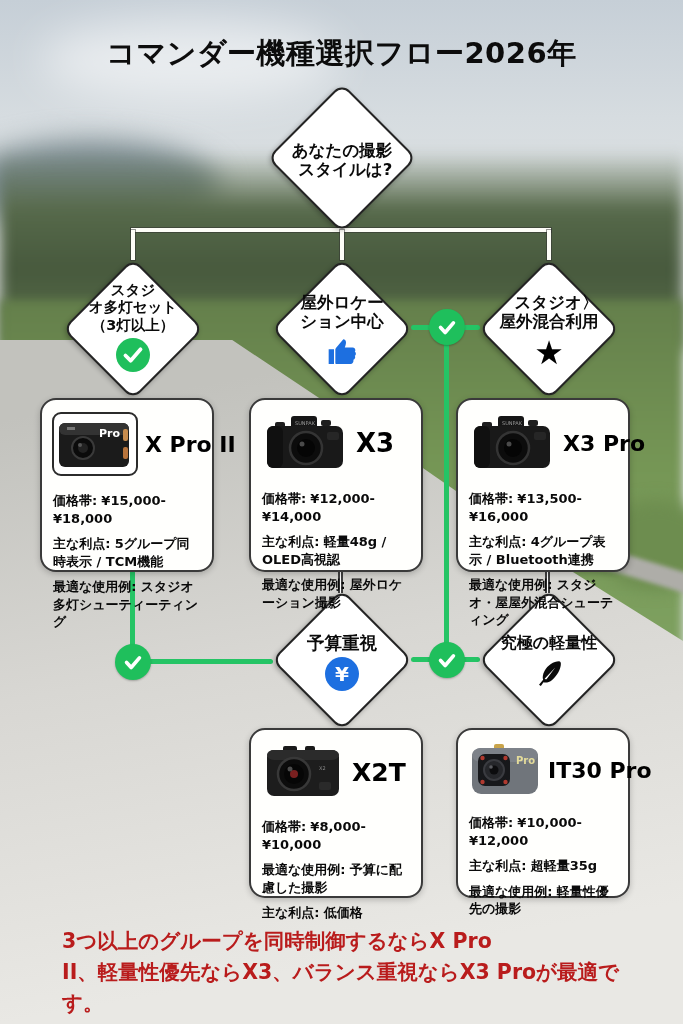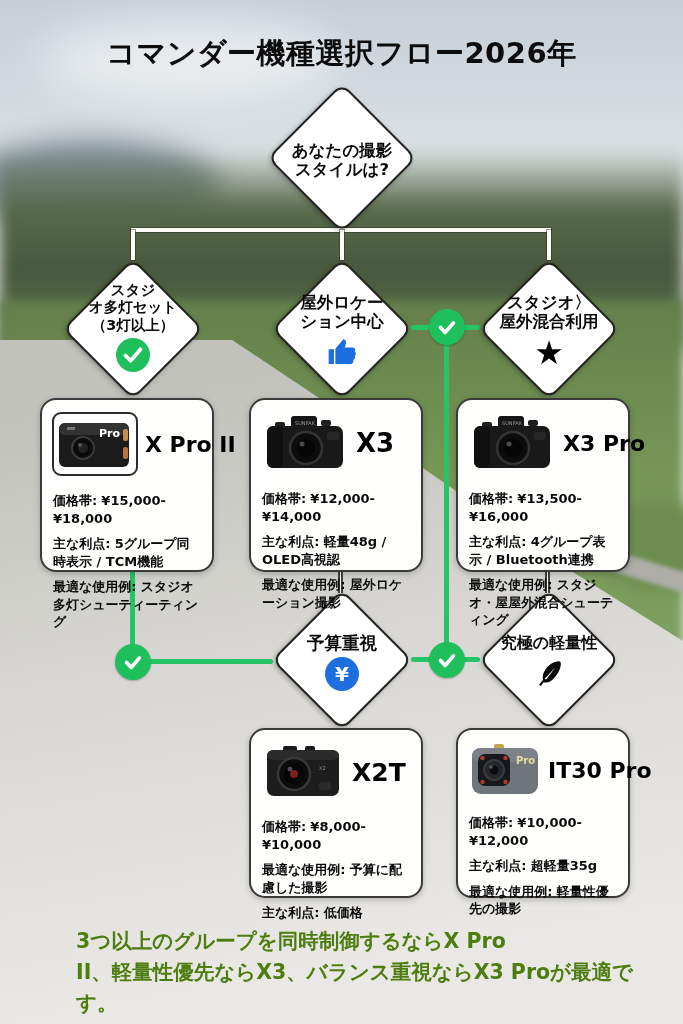--- a/index.html
+++ b/index.html
@@ -23,43 +23,43 @@
     background:linear-gradient(170deg,#c2c2bd 10%,#d8d7d3 45%,#e9e8e4 85%);
     clip-path:polygon(0 0,34% 0,58% 16%,84% 34%,100% 44%,100% 100%,0 100%);}
   .bg-curb{top:556px;left:500px;width:260px;height:20px;background:#aeada8;
     transform:rotate(17deg);filter:blur(2px);}
   .bg-grass-tuft{top:500px;left:596px;width:120px;height:90px;border-radius:50%;
     background:#6d8d4f;filter:blur(8px);}
 
   
   .title{position:absolute;top:34px;left:0;width:683px;text-align:center;
     font-size:29px;font-weight:800;color:#0c0c0c;letter-spacing:.5px;}
-  .footer{position:absolute;left:76px;top:926px;width:566px;font-size:20.5px;
-    font-weight:700;color:#4d7c0f;line-height:1.5;}
+  .footer{position:absolute;left:62px;top:926px;width:566px;font-size:20.5px;
+    font-weight:700;color:#b91c1c;line-height:1.5;}
 
   
   .wline{position:absolute;background:#fdfdf7;box-shadow:0 0 0 1px rgba(45,45,45,.5);}
   .wstub2{position:absolute;background:#fff;width:5px;
     border-left:2px solid #3f3f3f;border-right:2px solid #3f3f3f;}
   .gline{position:absolute;background:#25c465;border-radius:3px;}
   .gcircle{position:absolute;width:36px;height:36px;border-radius:50%;
     background:#1fbf5c;display:flex;align-items:center;justify-content:center;
     box-shadow:0 1px 2px rgba(0,0,0,.25);}
 
   
   .diamond{position:absolute;width:100px;height:100px;}
   .diamond.big{width:106px;height:106px;}
   .dshape{position:absolute;left:0;top:0;right:0;bottom:0;transform:rotate(45deg);
     background:#fff;border:2.5px solid #242424;border-radius:11px;
     box-shadow:0 2px 5px rgba(0,0,0,.28);}
   .dcontent{position:absolute;left:-26px;top:-14px;right:-26px;bottom:-18px;
     display:flex;flex-direction:column;align-items:center;justify-content:center;
     text-align:center;font-weight:700;color:#0a0a0a;}
   .dlabel{font-size:15px;line-height:1.18;}
-  .dlabel.lg{font-size:16.5px;}
+  .dlabel.lg{font-size:16.5px;text-align:right;}
   .dicon{margin-top:4px;height:34px;display:flex;align-items:center;justify-content:center;}
   .star-glyph{font-size:33px;line-height:33px;color:#000;}
   .yen-badge{width:34px;height:34px;border-radius:50%;background:#1d6fe0;color:#fff;
     font-size:20px;font-weight:800;display:flex;align-items:center;justify-content:center;}
 
   
   .card{position:absolute;width:174px;background:#fffffd;border:2px solid #3a3a3a;
     border-radius:16px;box-shadow:0 2px 6px rgba(0,0,0,.22);}
   .card-head{display:flex;align-items:center;gap:7px;padding:12px 8px 2px 10px;}
   .thumb{flex:0 0 auto;display:flex;align-items:center;justify-content:center;}

